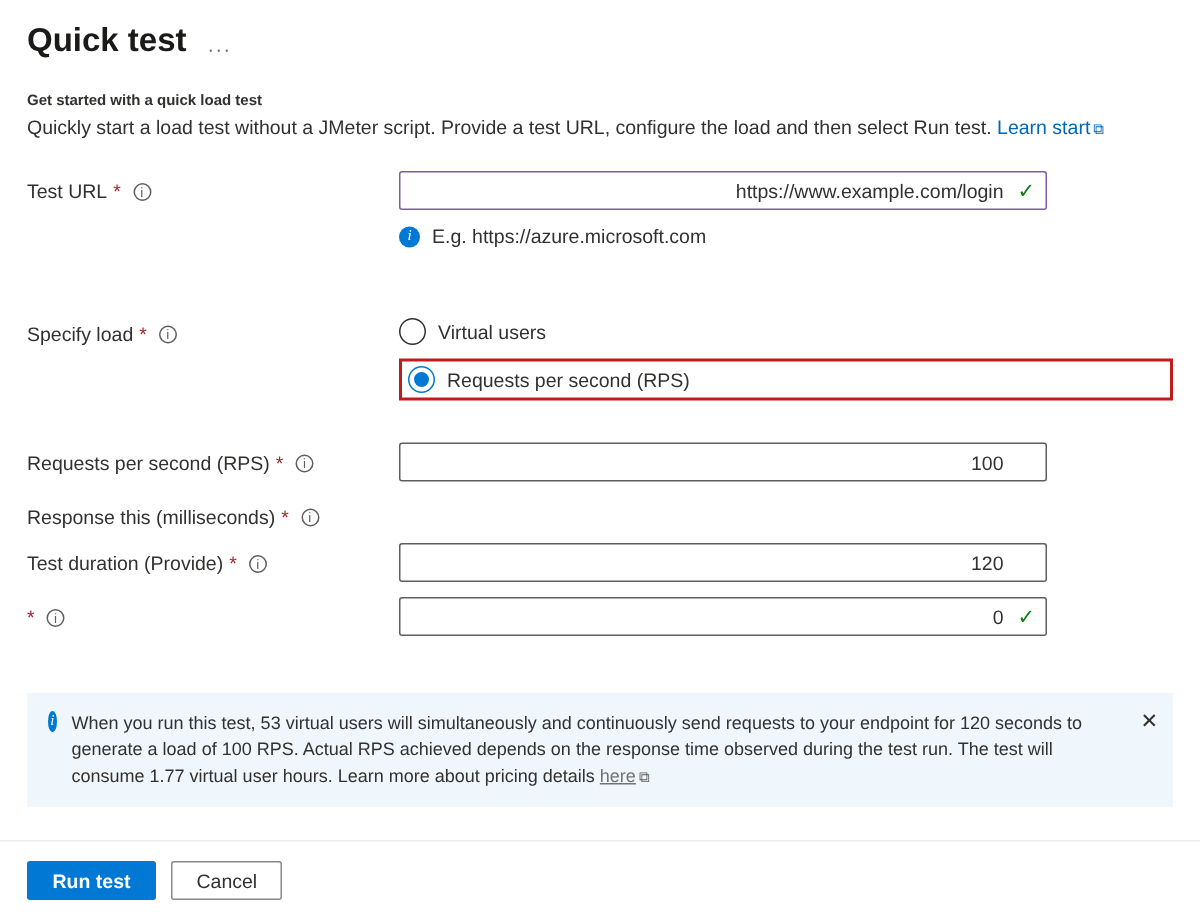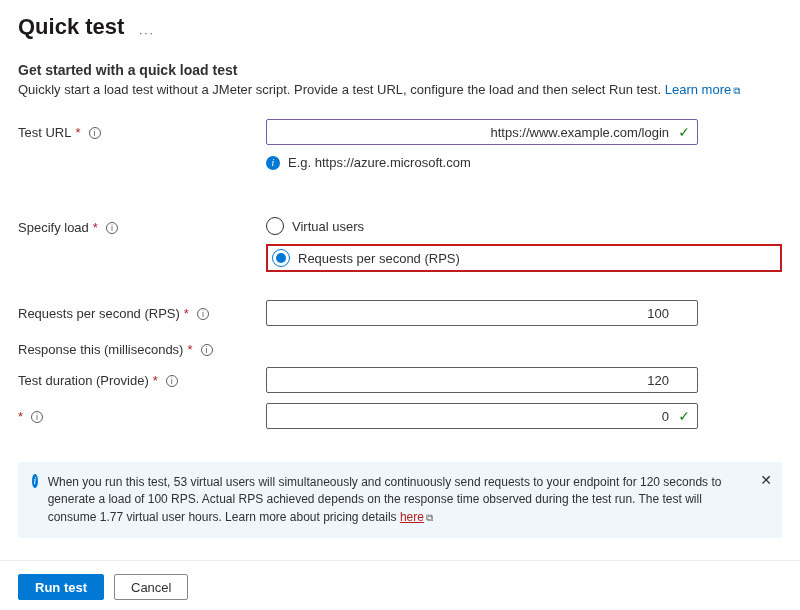--- a/index.html
+++ b/index.html
@@ -23,21 +23,21 @@
   }
   .header h1 {
     font-size: 22px;
     font-weight: 600;
     margin: 0;
     color: #1b1a19;
   }
   .dots { color: #605e5c; letter-spacing: 1px; cursor: pointer; }
   .subhead {
     font-weight: 600;
-    font-size: 14px;
+    font-size: 10px;
     margin-bottom: 4px;
   }
   .desc {
     font-size: 13px;
     color: #323130;
     margin-bottom: 22px;
   }
   .desc a { color: #0067b8; text-decoration: none; }
   .row {
     display: flex;
@@ -146,21 +146,21 @@
     line-height: 1.45;
     color: #323130;
   }
   .banner .close {
     position: absolute;
     right: 10px; top: 8px;
     cursor: pointer;
     color: #323130;
     font-size: 14px;
   }
-  .banner a { color: #b91c1c; text-decoration: underline; }
+  .banner a { color: #737373; text-decoration: underline; }
   .ext-icon { font-size: 10px; color: #0067b8; margin-left: 2px; }
   .ext-icon.gray { color: #605e5c; }
   .footer-sep {
     position: absolute;
     left: 0; right: 0;
     top: 560px;
     border-top: 1px solid #edebe9;
   }
   .footer {
     position: absolute;
@@ -194,21 +194,21 @@
 <body>
 
 <div class="header">
   <h1>Quick test</h1>
   <span class="dots">···</span>
 </div>
 
 <div class="subhead">Get started with a quick load test</div>
 <div class="desc">
   <span>Quickly start a load test without a JMeter script. Provide a test URL, configure the load and then select Run test. </span>
-  <a href="#"><span>Learn more</span><span class="ext-icon">⧉</span></a>
+  <a href="#"><span>Learn start</span><span class="ext-icon">⧉</span></a>
 </div>
 
 <div class="row">
   <div class="label-col">
     <span>Test URL</span>
     <span class="req">*</span>
     <span class="info-icon">i</span>
   </div>
   <div class="field-col">
     <div class="input-wrap">

